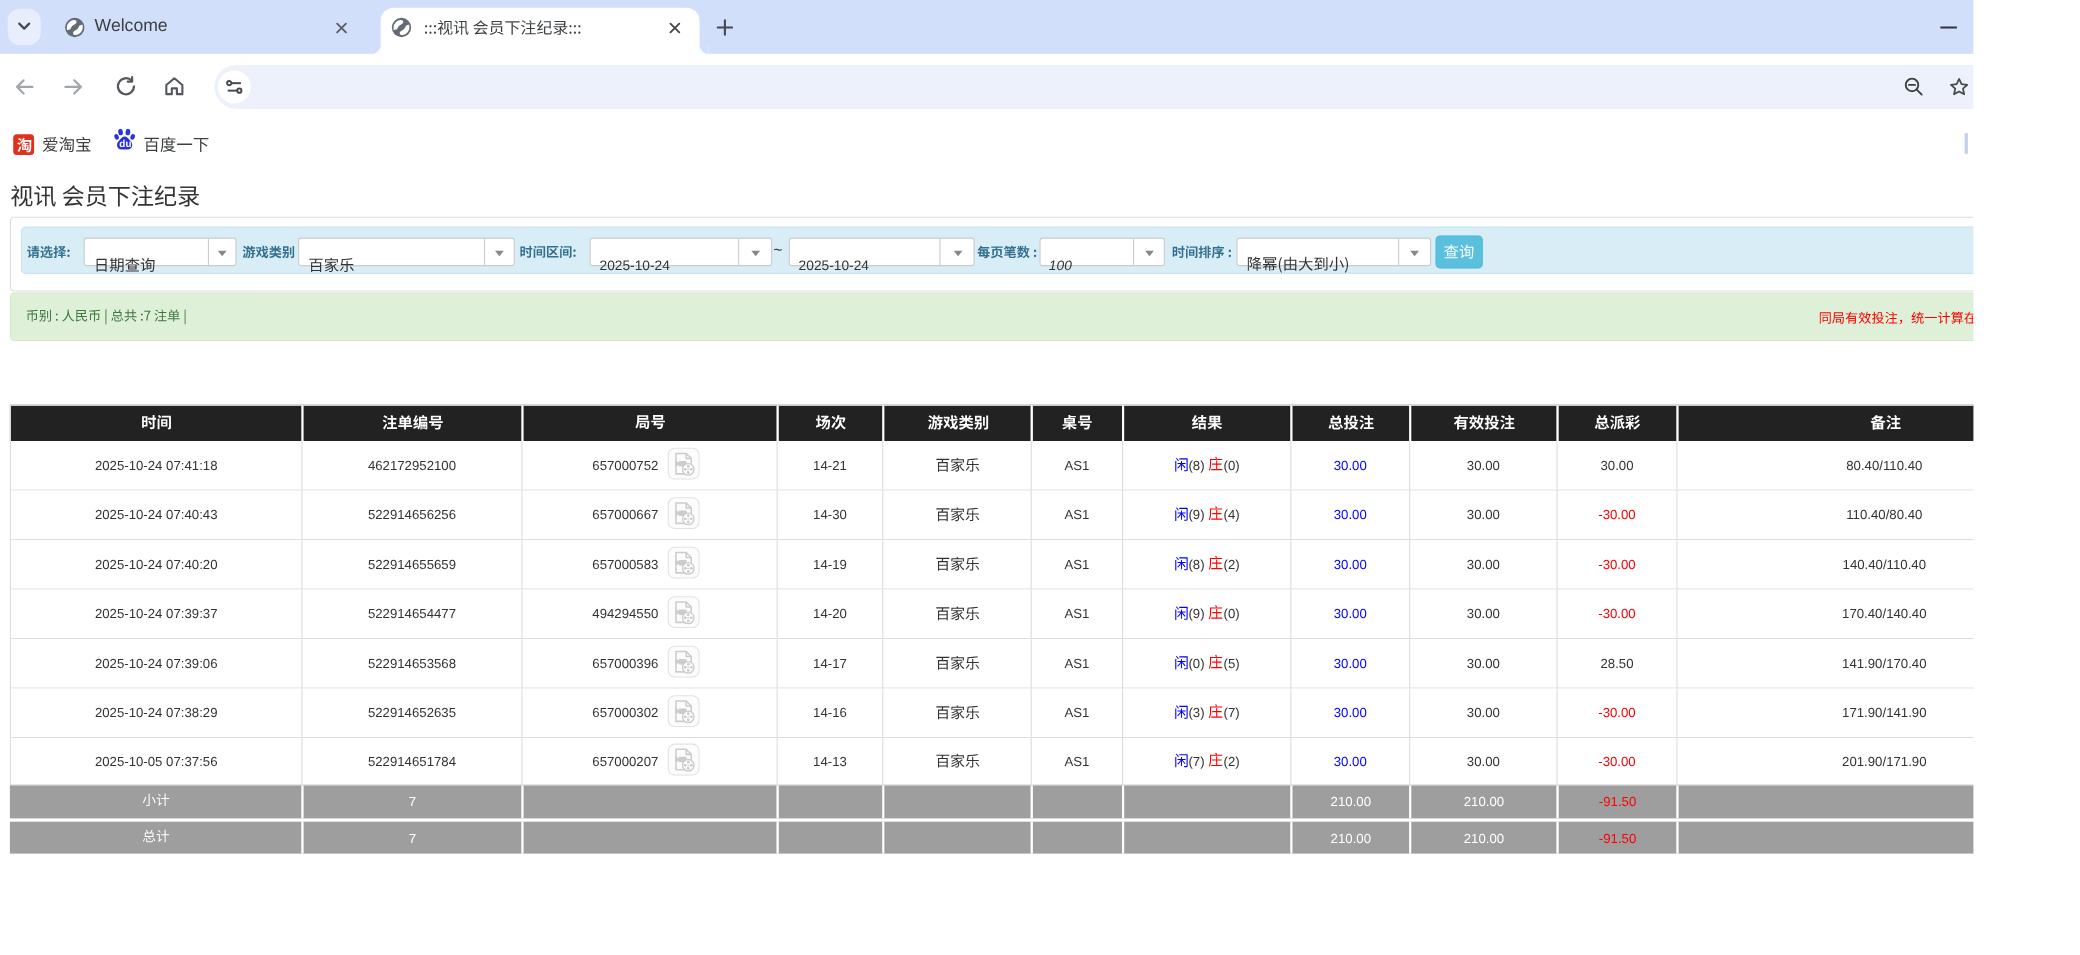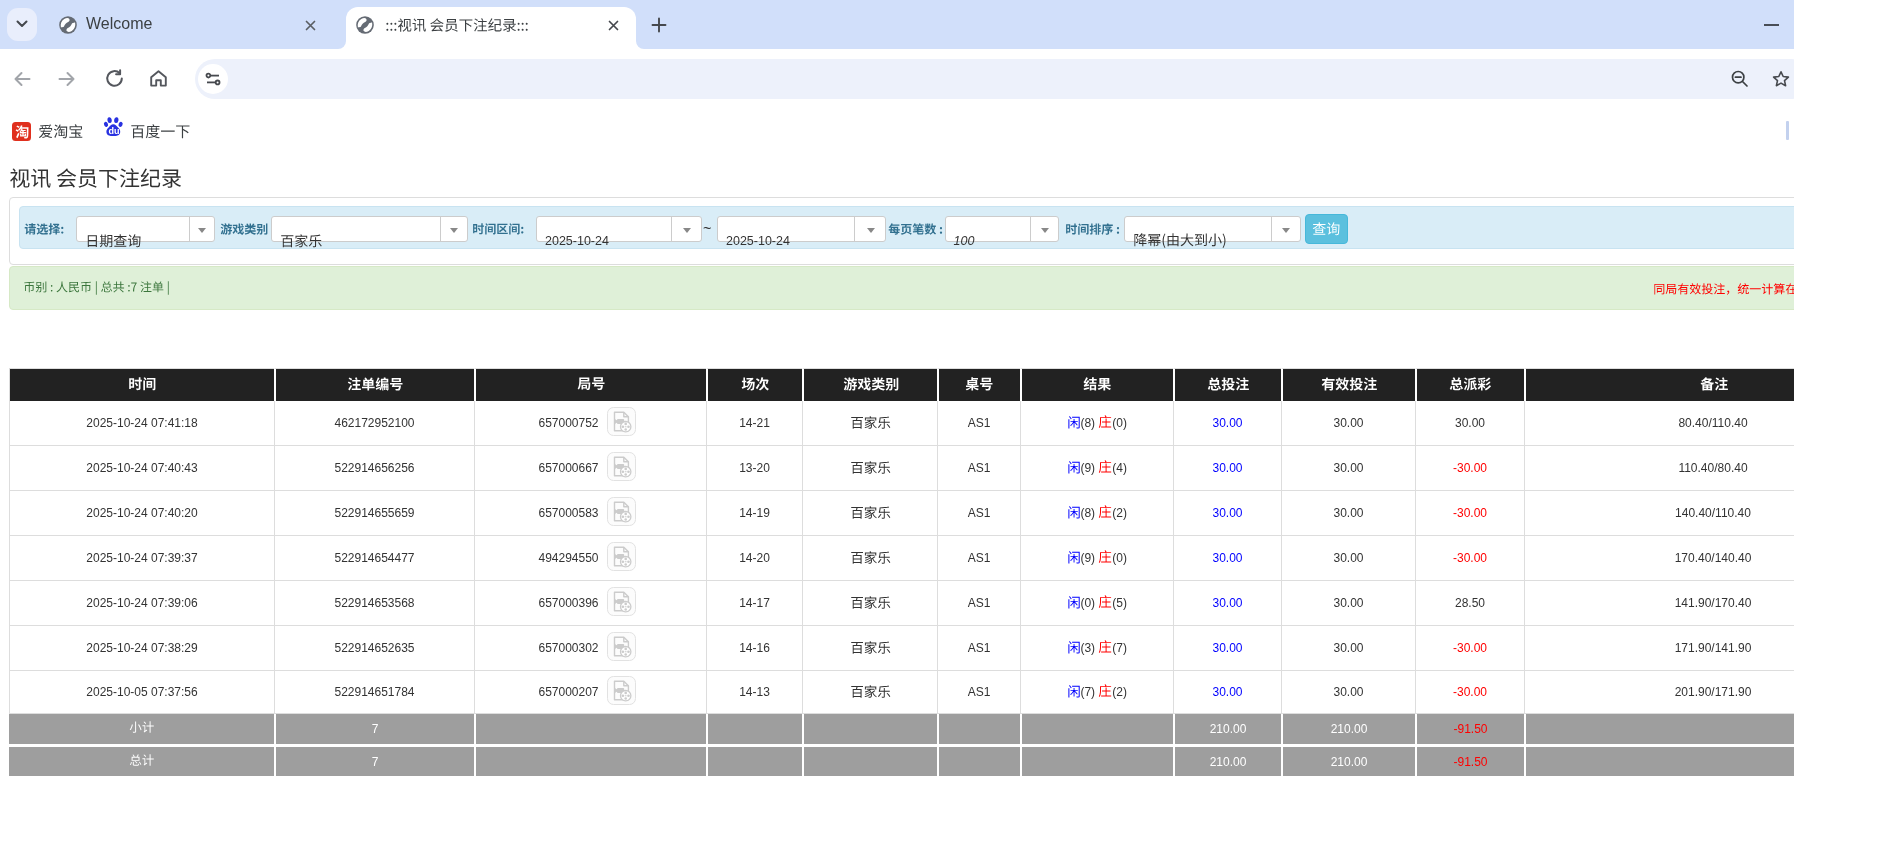--- a/index.html
+++ b/index.html
@@ -355,21 +355,21 @@
                 <g fill="#ccc">
                   <circle cx="18.7" cy="16.9" r="1.3"></circle>
                   <circle cx="18.7" cy="22.5" r="1.3"></circle>
                   <circle cx="15.9" cy="19.7" r="1.3"></circle>
                   <circle cx="21.5" cy="19.7" r="1.3"></circle>
                   <rect x="17.7" y="19.2" width="2" height="1.1" rx="0.55"></rect>
                 </g>
               </svg>
             </div>
           </td>
-          <td>13-20</td>
+          <td>14-30</td>
           <td><svg class="cj" width="41.0" height="13.1" viewBox="-0.3 -11.7 41.0 13.1" style="vertical-align:-2px">
               <use href="#p_bjl" fill="#333"></use>
             </svg></td>
           <td>AS1</td>
           <td><svg class="cj" width="13.4" height="12.9" viewBox="-0.3 -11.5 13.4 12.9" style="vertical-align:-1px">
               <use href="#p_xian" fill="#0000ff"></use>
             </svg><span>(9) </span><svg class="cj" width="13.9" height="13.2" viewBox="-0.3 -11.7 13.9 13.2" style="vertical-align:-1px">
               <use href="#p_zhuang" fill="#ff0000"></use>
             </svg><span>(4)</span></td>
           <td class="blue">30.00</td>

